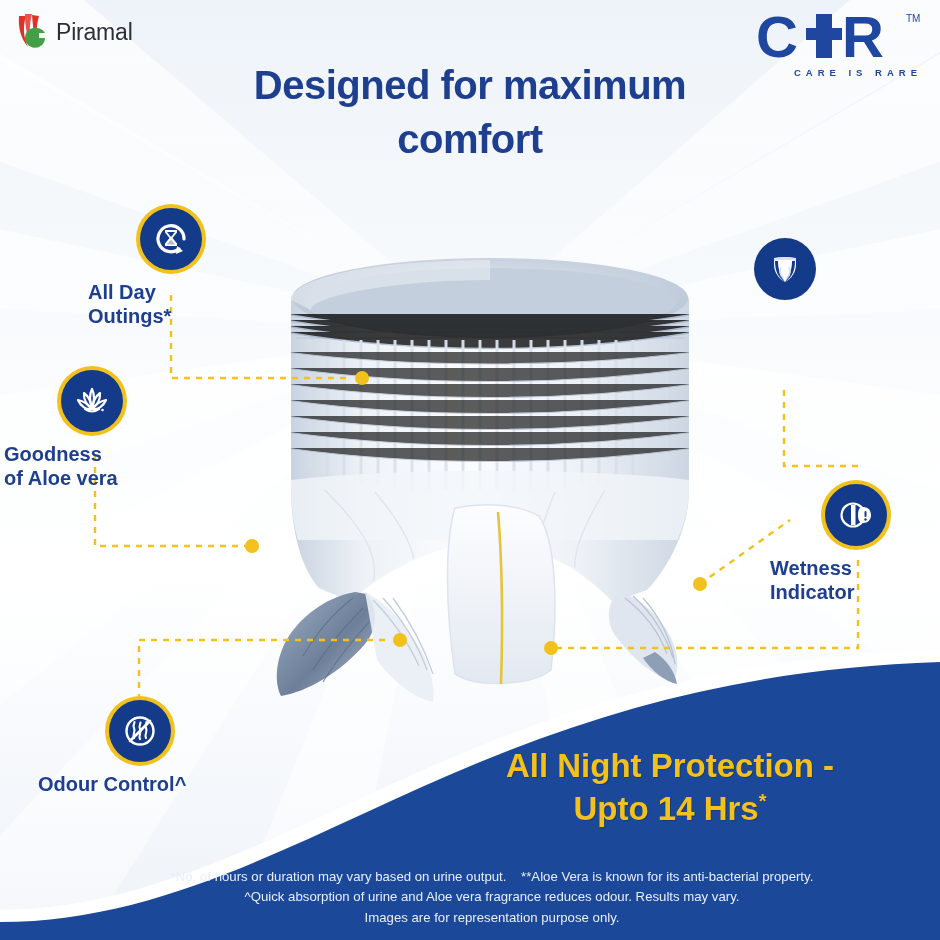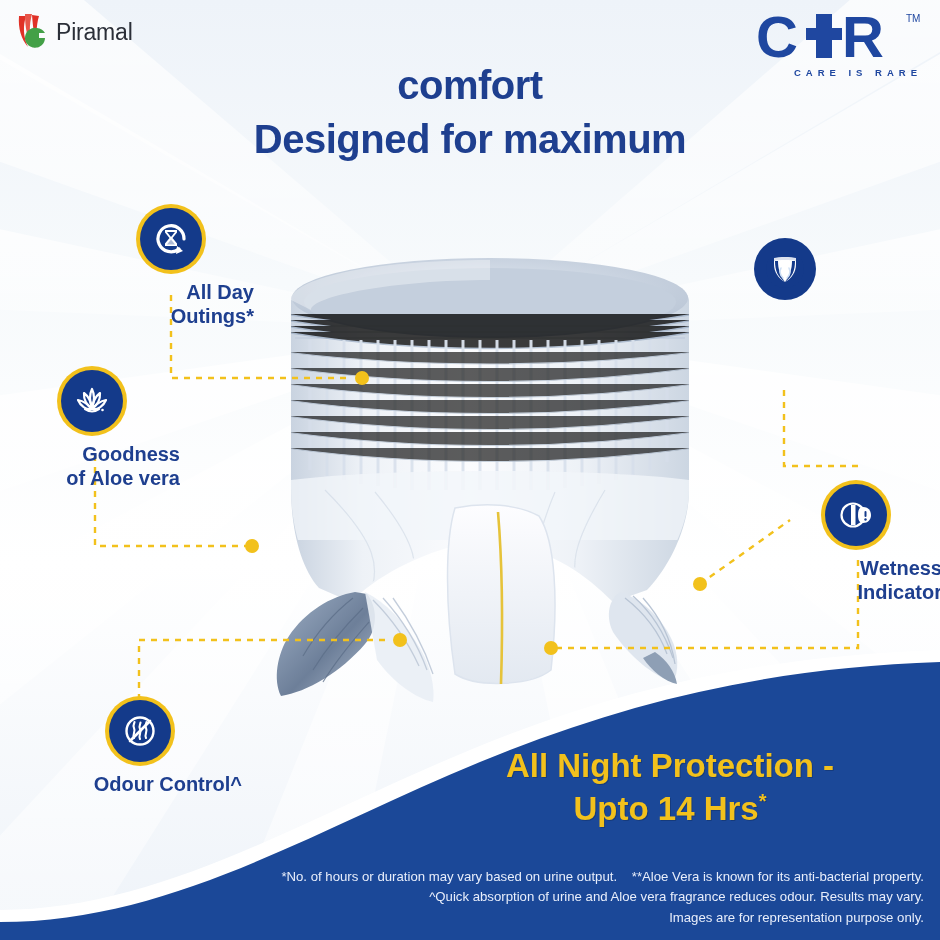--- a/index.html
+++ b/index.html
@@ -60,21 +60,21 @@
   .feature { position:absolute; }
   .feature .badge {
     width:62px; height:62px; border-radius:50%;
     background:#143a8a;
     display:flex; align-items:center; justify-content:center;
     margin:0 auto;
   }
   .feature .badge.ringed { box-shadow:0 0 0 4px #f2c11c; }
   .feature .badge svg { width:40px; height:40px; }
   .feature .flabel {
-    margin-top:10px; text-align:right;
+    margin-top:10px; text-align:left;
     color:#1e3f8f; font-weight:bold; font-size:20px; line-height:1.22;
     white-space:pre-line;
   }
 
   .f-allday   { left:88px;  top:208px;  width:166px; }
   .f-aloe     { left:4px;  top:370px;  width:176px; }
   .f-odour    { left:38px;  top:700px;  width:204px; }
   .f-legcuffs { left:688px; top:238px;  width:194px; }
   .f-wetness  { left:770px; top:484px;  width:172px; }
 
@@ -82,21 +82,21 @@
   .claim {
     position:absolute; left:420px; top:745px; width:500px; text-align:center;
     color:#f2c11c; font-weight:bold; font-size:33px; line-height:1.3;
     text-shadow:1px 1px 0 rgba(0,0,0,.18);
   }
   .claim sup { font-size:20px; }
 
   
   .disclaimer {
     position:absolute; left:60px; right:16px; bottom:12px;
-    text-align:right; color:#e8eefb; font-size:13.2px; line-height:1.55;
+    text-align:center; color:#e8eefb; font-size:13.2px; line-height:1.55;
   }
   .disclaimer div { white-space:pre-wrap; }
 </style>
 </head>
 <body>
 
 <div id="stage">
 
   <div class="bg-base"></div>
 
@@ -155,22 +155,22 @@
           <rect x="52" y="20" width="36" height="12"></rect>
           <text x="88" y="49" font-size="58">R</text>
         </g>
         <text x="152" y="14" font-size="10" fill="#1f47a0" font-family="Liberation Sans, sans-serif">TM</text>
       </svg>
     </div>
     <div class="cir-tag">CARE IS RARE</div>
   </div>
 
   <div class="headline">
+    <div>Designed for maximum</div>
     <div>comfort</div>
-    <div>Designed for maximum</div>
   </div>
 
   <div class="product">
     <svg viewBox="0 0 470 470">
       <defs>
         <linearGradient id="fab" x1="0" y1="0" x2="1" y2="0">
           <stop offset="0%" stop-color="#c9d3e0"></stop>
           <stop offset="18%" stop-color="#eef2f7"></stop>
           <stop offset="45%" stop-color="#fbfcfe"></stop>
           <stop offset="72%" stop-color="#eef2f7"></stop>

